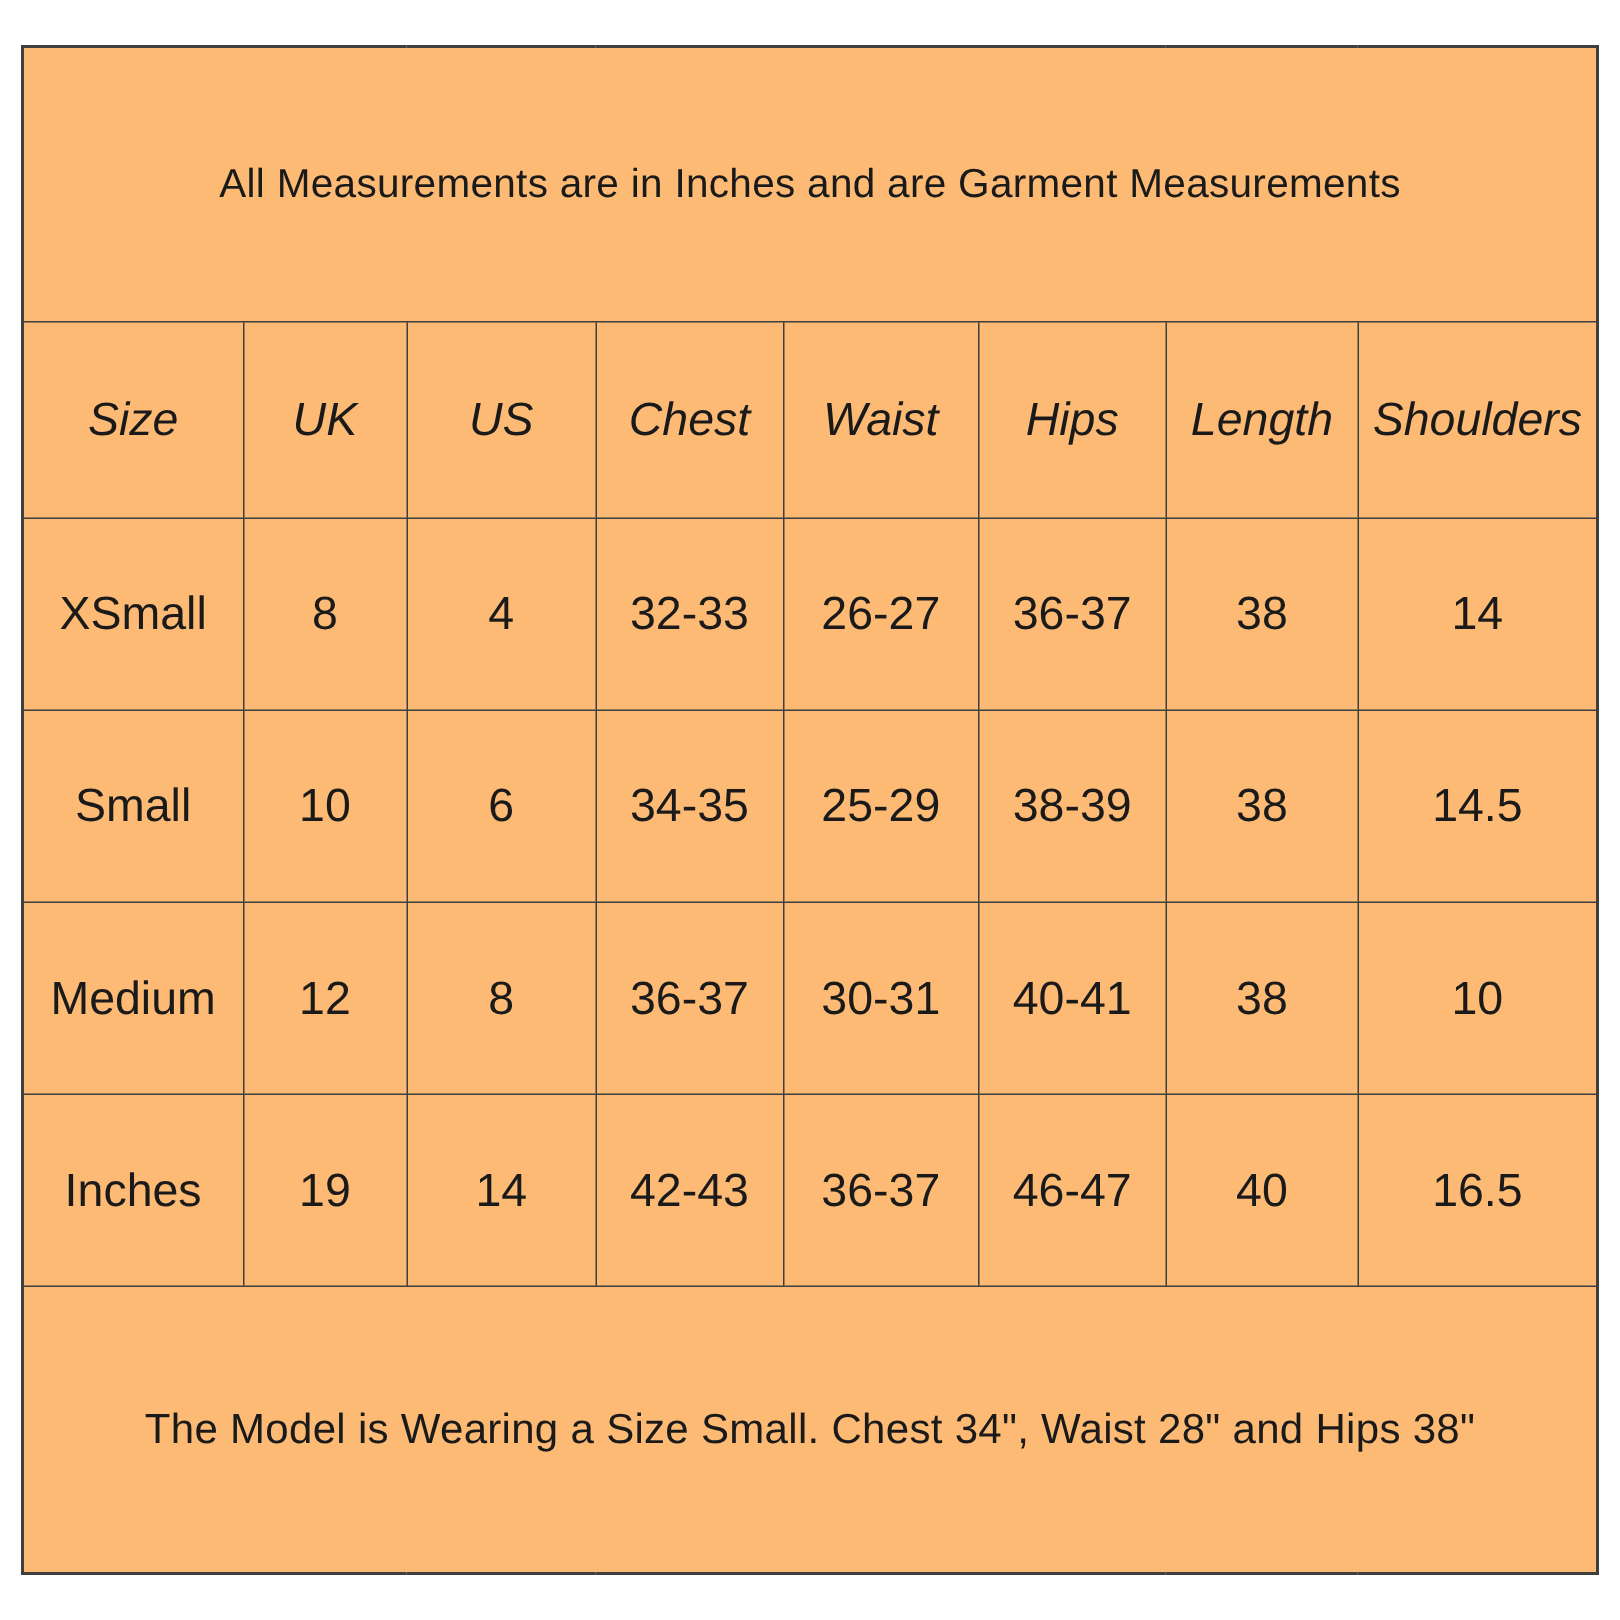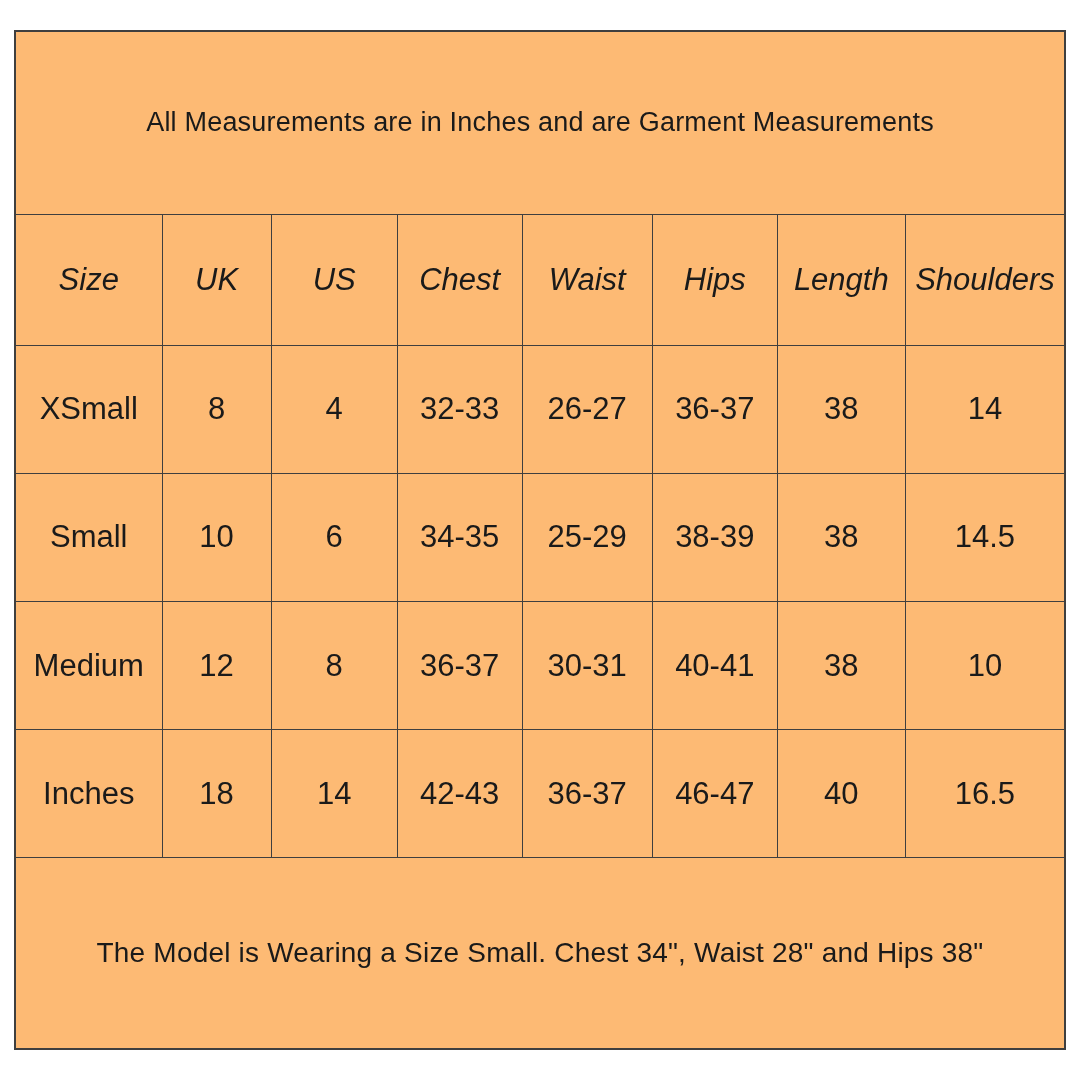--- a/index.html
+++ b/index.html
@@ -113,21 +113,21 @@
         <td>12</td>
         <td>8</td>
         <td>36-37</td>
         <td>30-31</td>
         <td>40-41</td>
         <td>38</td>
         <td>10</td>
       </tr>
       <tr class="data-tr">
         <td>Inches</td>
-        <td>18</td>
+        <td>19</td>
         <td>14</td>
         <td>42-43</td>
         <td>36-37</td>
         <td>46-47</td>
         <td>40</td>
         <td>16.5</td>
       </tr>
       <tr class="footer-tr">
         <td colspan="8">The Model is Wearing a Size Small. Chest 34", Waist 28" and Hips 38"</td>
       </tr>

